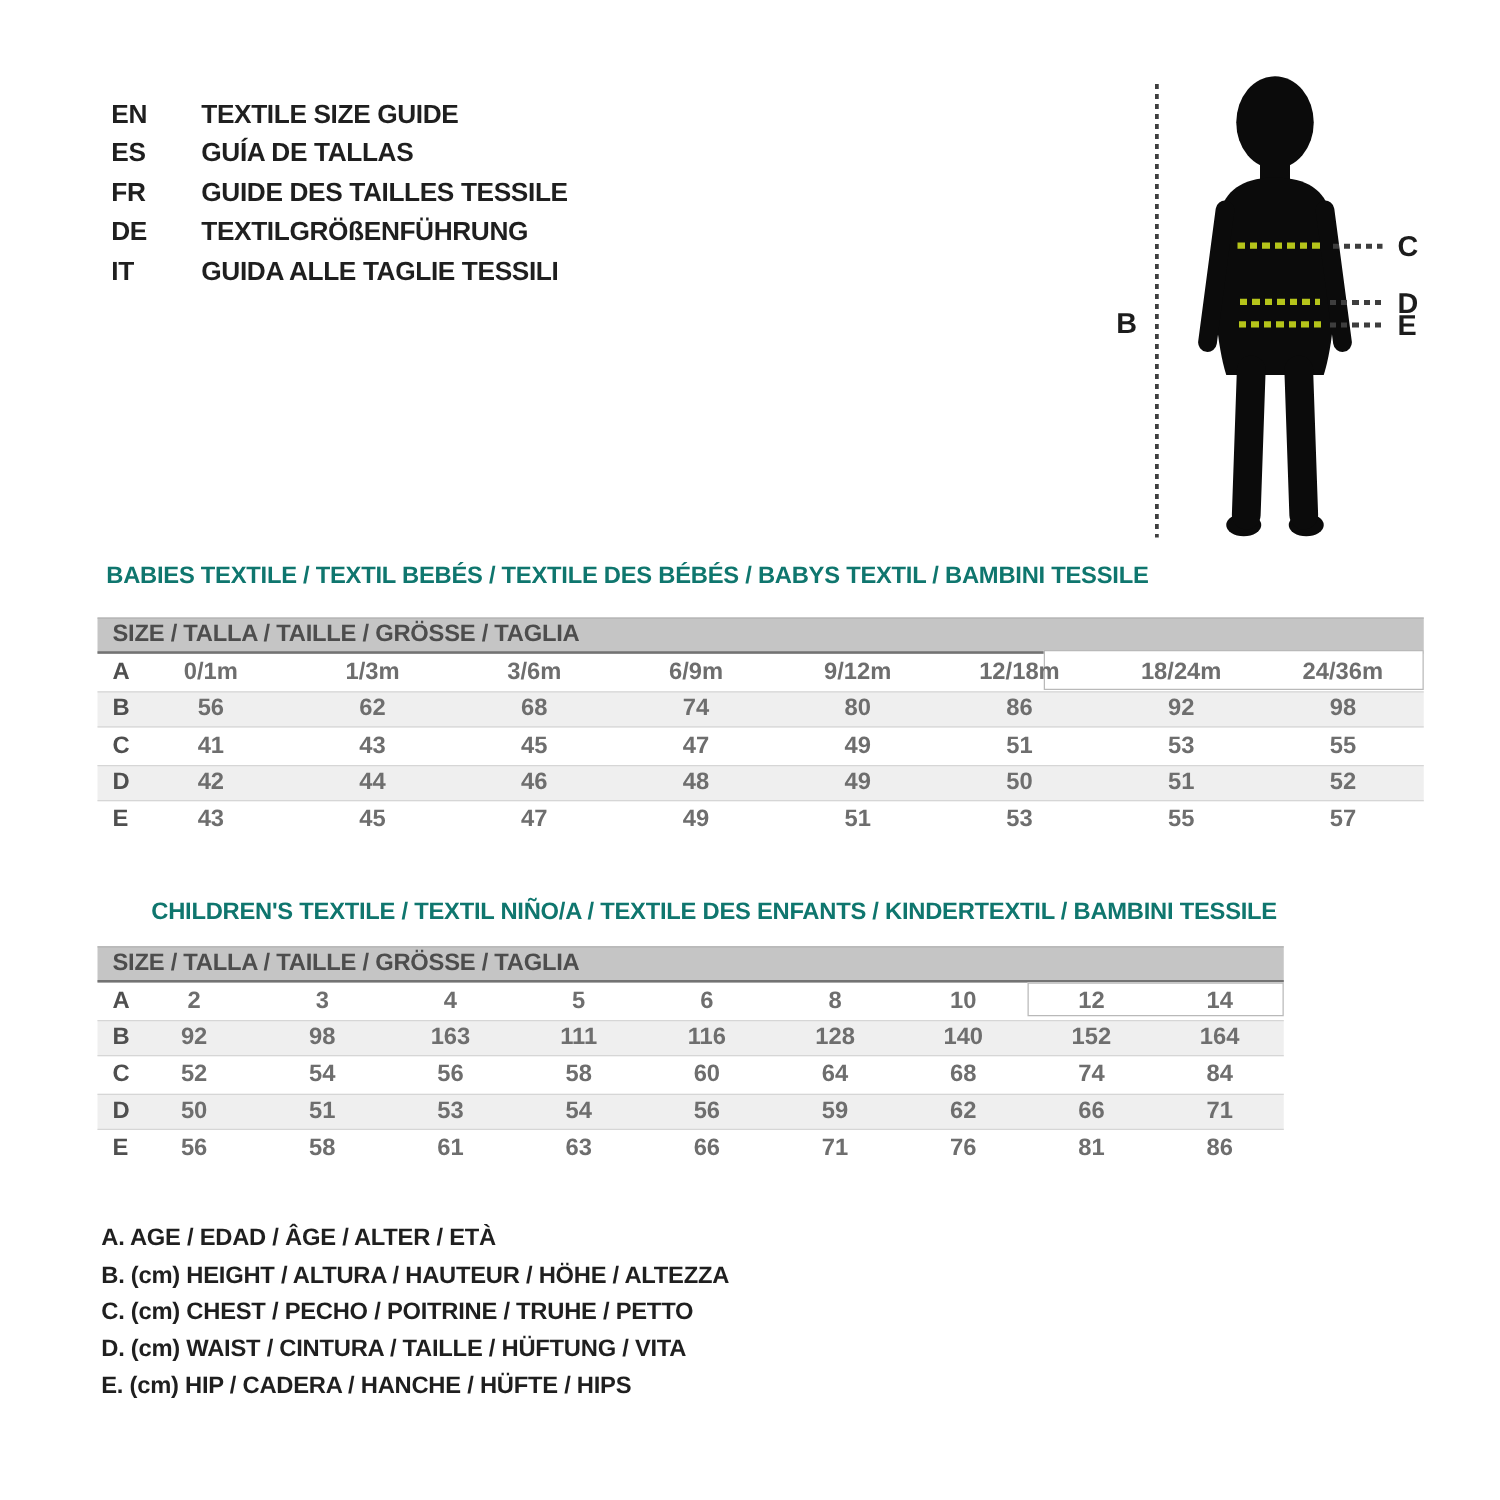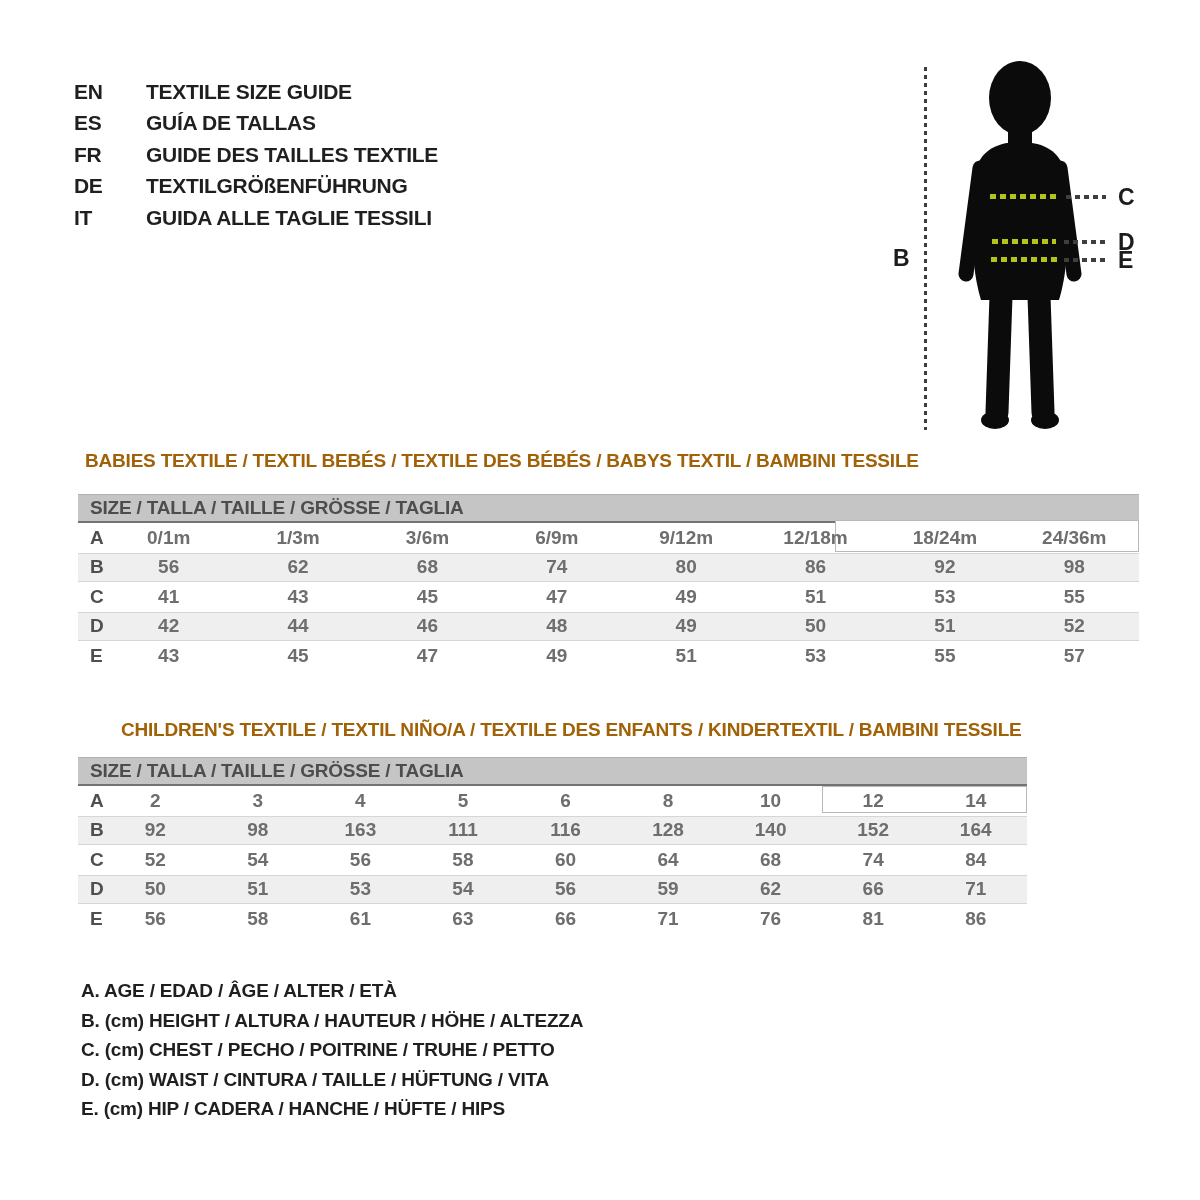--- a/index.html
+++ b/index.html
@@ -1,31 +1,31 @@
 <!DOCTYPE html>
 <html><head>
 <meta charset="utf-8">
 <style>
   html,body{margin:0;padding:0;background:#fff;}
   .page{
     position:relative;width:1200px;height:1200px;background:#ffffff;
     font-family:"Liberation Sans", sans-serif;overflow:hidden;
   }
   
-  .langs{position:absolute;left:74px;top:76px;color:#1f1f1f;}
+  .langs{position:absolute;left:89px;top:76px;color:#1f1f1f;}
   .lang-row{line-height:31.4px;font-size:21px;font-weight:700;letter-spacing:-0.3px;white-space:nowrap;}
   .lang-row .f-code{display:inline-block;width:72px;}
   
   .fig-svg{position:absolute;left:956px;top:56px;width:130px;height:380px;}
   .dash-v{position:absolute;width:3px;background:repeating-linear-gradient(180deg,#3e3e3e 0 4px,transparent 4px 8px);}
   .dash-green{position:absolute;height:5px;background:repeating-linear-gradient(90deg,#b5c41a 0 6px,transparent 6px 10px);}
   .dash-dark{position:absolute;height:4px;background:repeating-linear-gradient(90deg,#3e3e3e 0 5px,transparent 5px 9px);}
   .fig-label{position:absolute;font-size:23px;font-weight:700;color:#1c1c1c;line-height:20px;letter-spacing:-0.3px;}
   
-  .heading{position:absolute;left:85px;font-size:19px;font-weight:700;color:#a16207;letter-spacing:-0.2px;white-space:nowrap;}
+  .heading{position:absolute;left:85px;font-size:19px;font-weight:700;color:#0f766e;letter-spacing:-0.2px;white-space:nowrap;}
   
   .sizetable{position:absolute;left:78px;}
   .t-babies{top:494px;width:1061px;}
   .t-children{top:757px;width:949px;}
   .thead{
     position:relative;z-index:0;height:26px;line-height:26px;
     background:#c5c5c5;border-top:1px solid #b2b2b2;border-bottom:2px solid #737373;
     padding-left:12px;font-size:19px;font-weight:700;color:#4d4d4d;letter-spacing:-0.2px;
   }
   .tbody{position:relative;z-index:2;}
@@ -43,21 +43,21 @@
   .legend-row{line-height:29.5px;font-size:19px;font-weight:700;letter-spacing:-0.2px;white-space:nowrap;}
 </style>
 </head>
 <body>
 
 <div class="page">
 
   <div class="langs">
       <div class="lang-row"><span class="f-code">EN</span><span class="f-title">TEXTILE SIZE GUIDE</span></div>
       <div class="lang-row"><span class="f-code">ES</span><span class="f-title">GUÍA DE TALLAS</span></div>
-      <div class="lang-row"><span class="f-code">FR</span><span class="f-title">GUIDE DES TAILLES TEXTILE</span></div>
+      <div class="lang-row"><span class="f-code">FR</span><span class="f-title">GUIDE DES TAILLES TESSILE</span></div>
       <div class="lang-row"><span class="f-code">DE</span><span class="f-title">TEXTILGRÖßENFÜHRUNG</span></div>
       <div class="lang-row"><span class="f-code">IT</span><span class="f-title">GUIDA ALLE TAGLIE TESSILI</span></div>
     </div>
 
   <svg class="fig-svg" viewBox="0 0 130 380" xmlns="http://www.w3.org/2000/svg">
     <g fill="#0b0b0b" stroke="none">
       <ellipse cx="64" cy="42" rx="31" ry="37"></ellipse>
       <rect x="52" y="72" width="24" height="18"></rect>
       <path d="M64,86 C90,86 104,97 108,114 C111,128 112,152 112,172 C112,202 108,228 103,244 L25,244 C20,228 16,202 16,172 C16,152 17,128 20,114 C24,97 38,86 64,86 Z"></path>
       <ellipse cx="39" cy="364" rx="14" ry="9"></ellipse>

